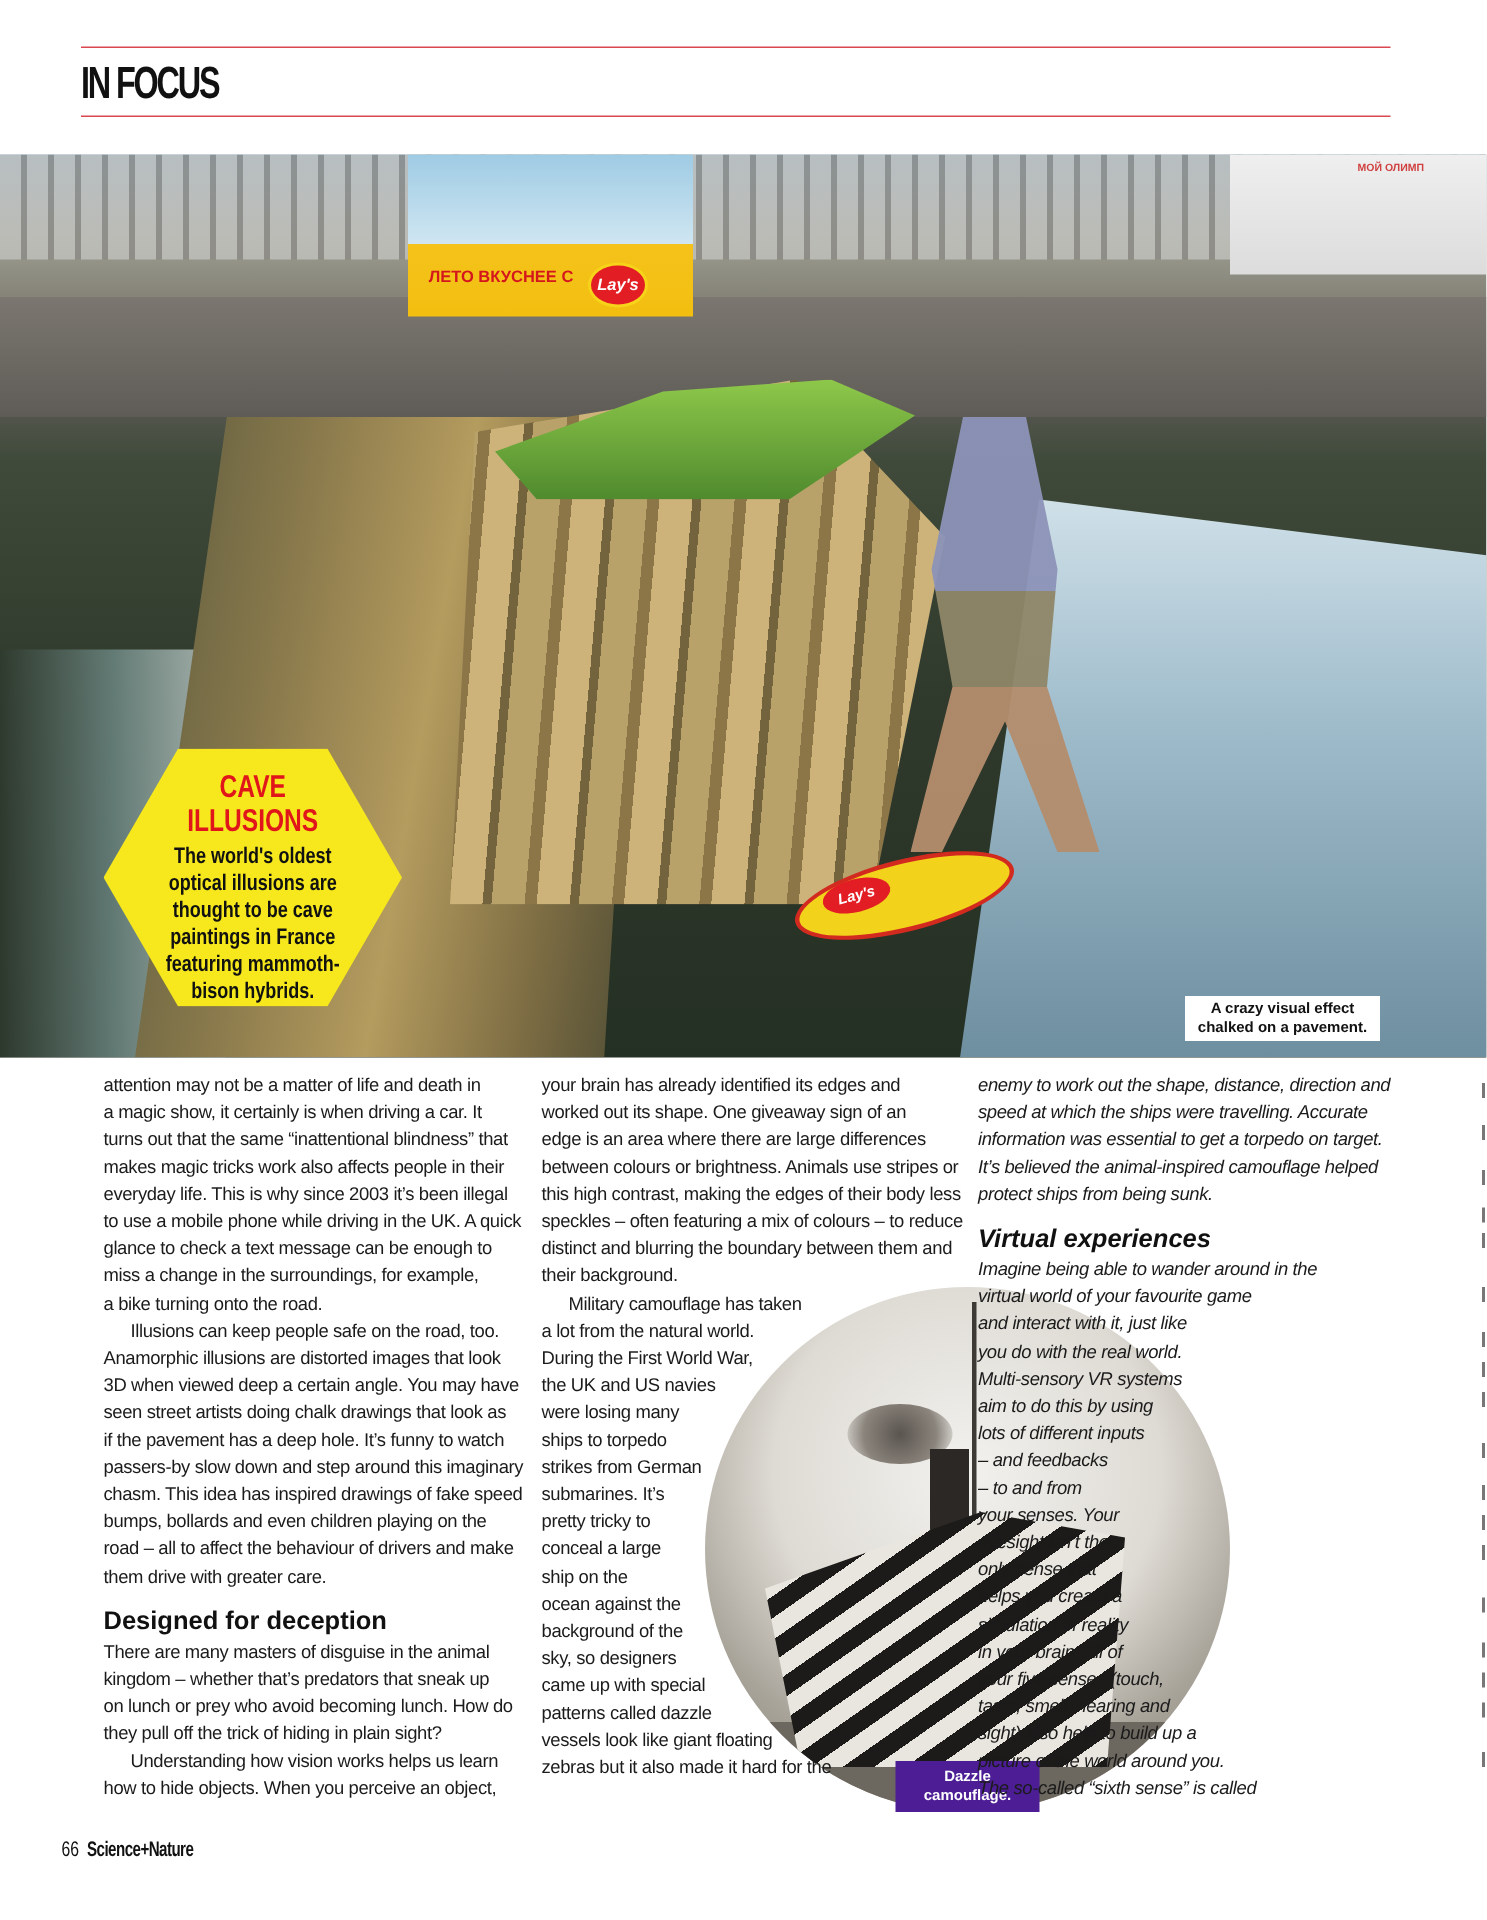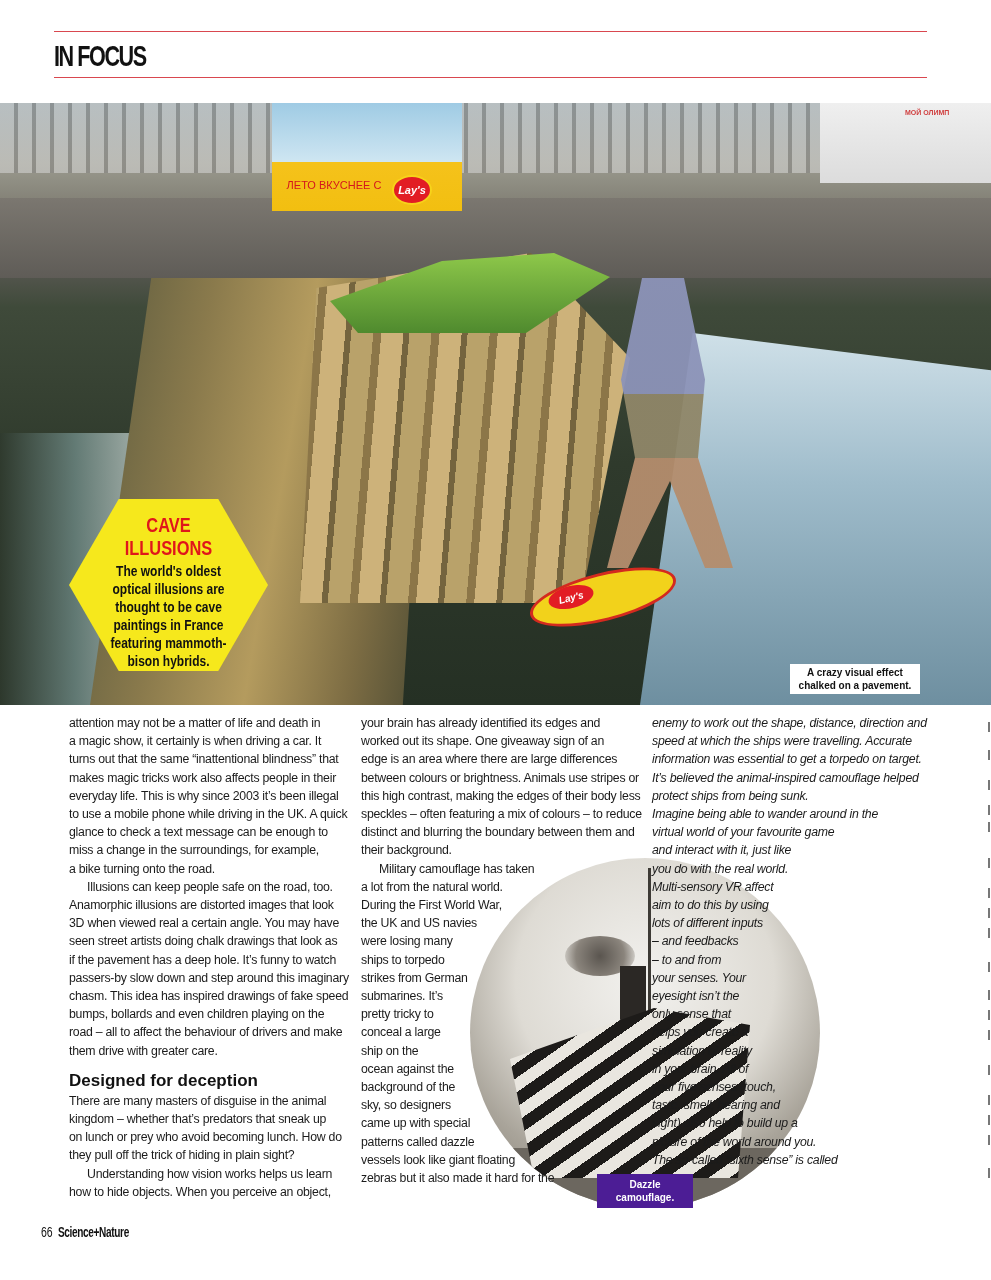--- a/index.html
+++ b/index.html
@@ -27,21 +27,21 @@
       position: absolute; left: 0; top: 0; width: 991px; height: 70px;
       background: repeating-linear-gradient(90deg, #c9c9c6 0 14px, #8b8a86 14px 18px);
       opacity: 0.7;
     }
     .hero .billboard {
       position: absolute; left: 272px; top: 0; width: 190px; height: 108px;
       background: linear-gradient(180deg, #9fcbe4 0%, #cfe6f2 55%, #f5c21b 55%, #f2bf10 100%);
     }
     .hero .billboard-text {
       position: absolute; left: 284px; top: 76px; width: 100px;
-      color: #d4161d; font-size: 11px; font-weight: 400; line-height: 12px; text-align: center;
+      color: #d4161d; font-size: 11px; font-weight: 700; line-height: 12px; text-align: center;
     }
     .hero .billboard-logo {
       position: absolute; left: 392px; top: 72px; width: 40px; height: 30px; border-radius: 50%;
       background: #e21d24; border: 2px solid #f7d31a; color: #fff; font-size: 11px; font-weight: 700;
       font-style: italic; display: flex; align-items: center; justify-content: center;
     }
     .hero .right-banner {
       position: absolute; left: 820px; top: 0; width: 171px; height: 80px;
       background: linear-gradient(180deg, #efefef 0%, #dcdcdc 100%);
     }
@@ -214,21 +214,21 @@
     <span class="line">makes magic tricks work also affects people in their</span>
     <span class="line">everyday life. This is why since 2003 it’s been illegal</span>
     <span class="line">to use a mobile phone while driving in the UK. A quick</span>
     <span class="line">glance to check a text message can be enough to</span>
     <span class="line">miss a change in the surroundings, for example,</span>
     <span class="line">a bike turning onto the road.</span>
   </p>
   <p>
     <span class="line" style="padding-left:18px">Illusions can keep people safe on the road, too.</span>
     <span class="line">Anamorphic illusions are distorted images that look</span>
-    <span class="line">3D when viewed real a certain angle. You may have</span>
+    <span class="line">3D when viewed deep a certain angle. You may have</span>
     <span class="line">seen street artists doing chalk drawings that look as</span>
     <span class="line">if the pavement has a deep hole. It’s funny to watch</span>
     <span class="line">passers-by slow down and step around this imaginary</span>
     <span class="line">chasm. This idea has inspired drawings of fake speed</span>
     <span class="line">bumps, bollards and even children playing on the</span>
     <span class="line">road – all to affect the behaviour of drivers and make</span>
     <span class="line">them drive with greater care.</span>
   </p>
   <div class="subhead">Designed for deception</div>
   <p>
@@ -277,26 +277,27 @@
 </div>
 
 <div class="col col3">
   <p>
     <span class="line">enemy to work out the shape, distance, direction and</span>
     <span class="line">speed at which the ships were travelling. Accurate</span>
     <span class="line">information was essential to get a torpedo on target.</span>
     <span class="line">It’s believed the animal-inspired camouflage helped</span>
     <span class="line">protect ships from being sunk.</span>
   </p>
+  <div class="subhead">Virtual experiences</div>
   <p class="right">
     <span class="line">Imagine being able to wander around in the</span>
     <span class="line">virtual world of your favourite game</span>
     <span class="line">and interact with it, just like</span>
     <span class="line">you do with the real world.</span>
-    <span class="line">Multi-sensory VR affect</span>
+    <span class="line">Multi-sensory VR systems</span>
     <span class="line">aim to do this by using</span>
     <span class="line">lots of different inputs</span>
     <span class="line" style="padding-right:48px">– and feedbacks</span>
     <span class="line" style="padding-right:62px">– to and from</span>
     <span class="line">your senses. Your</span>
     <span class="line">eyesight isn’t the</span>
     <span class="line">only sense that</span>
     <span class="line">helps you create a</span>
     <span class="line">simulation of reality</span>
     <span class="line" style="padding-right:40px">in your brain. All of</span>

